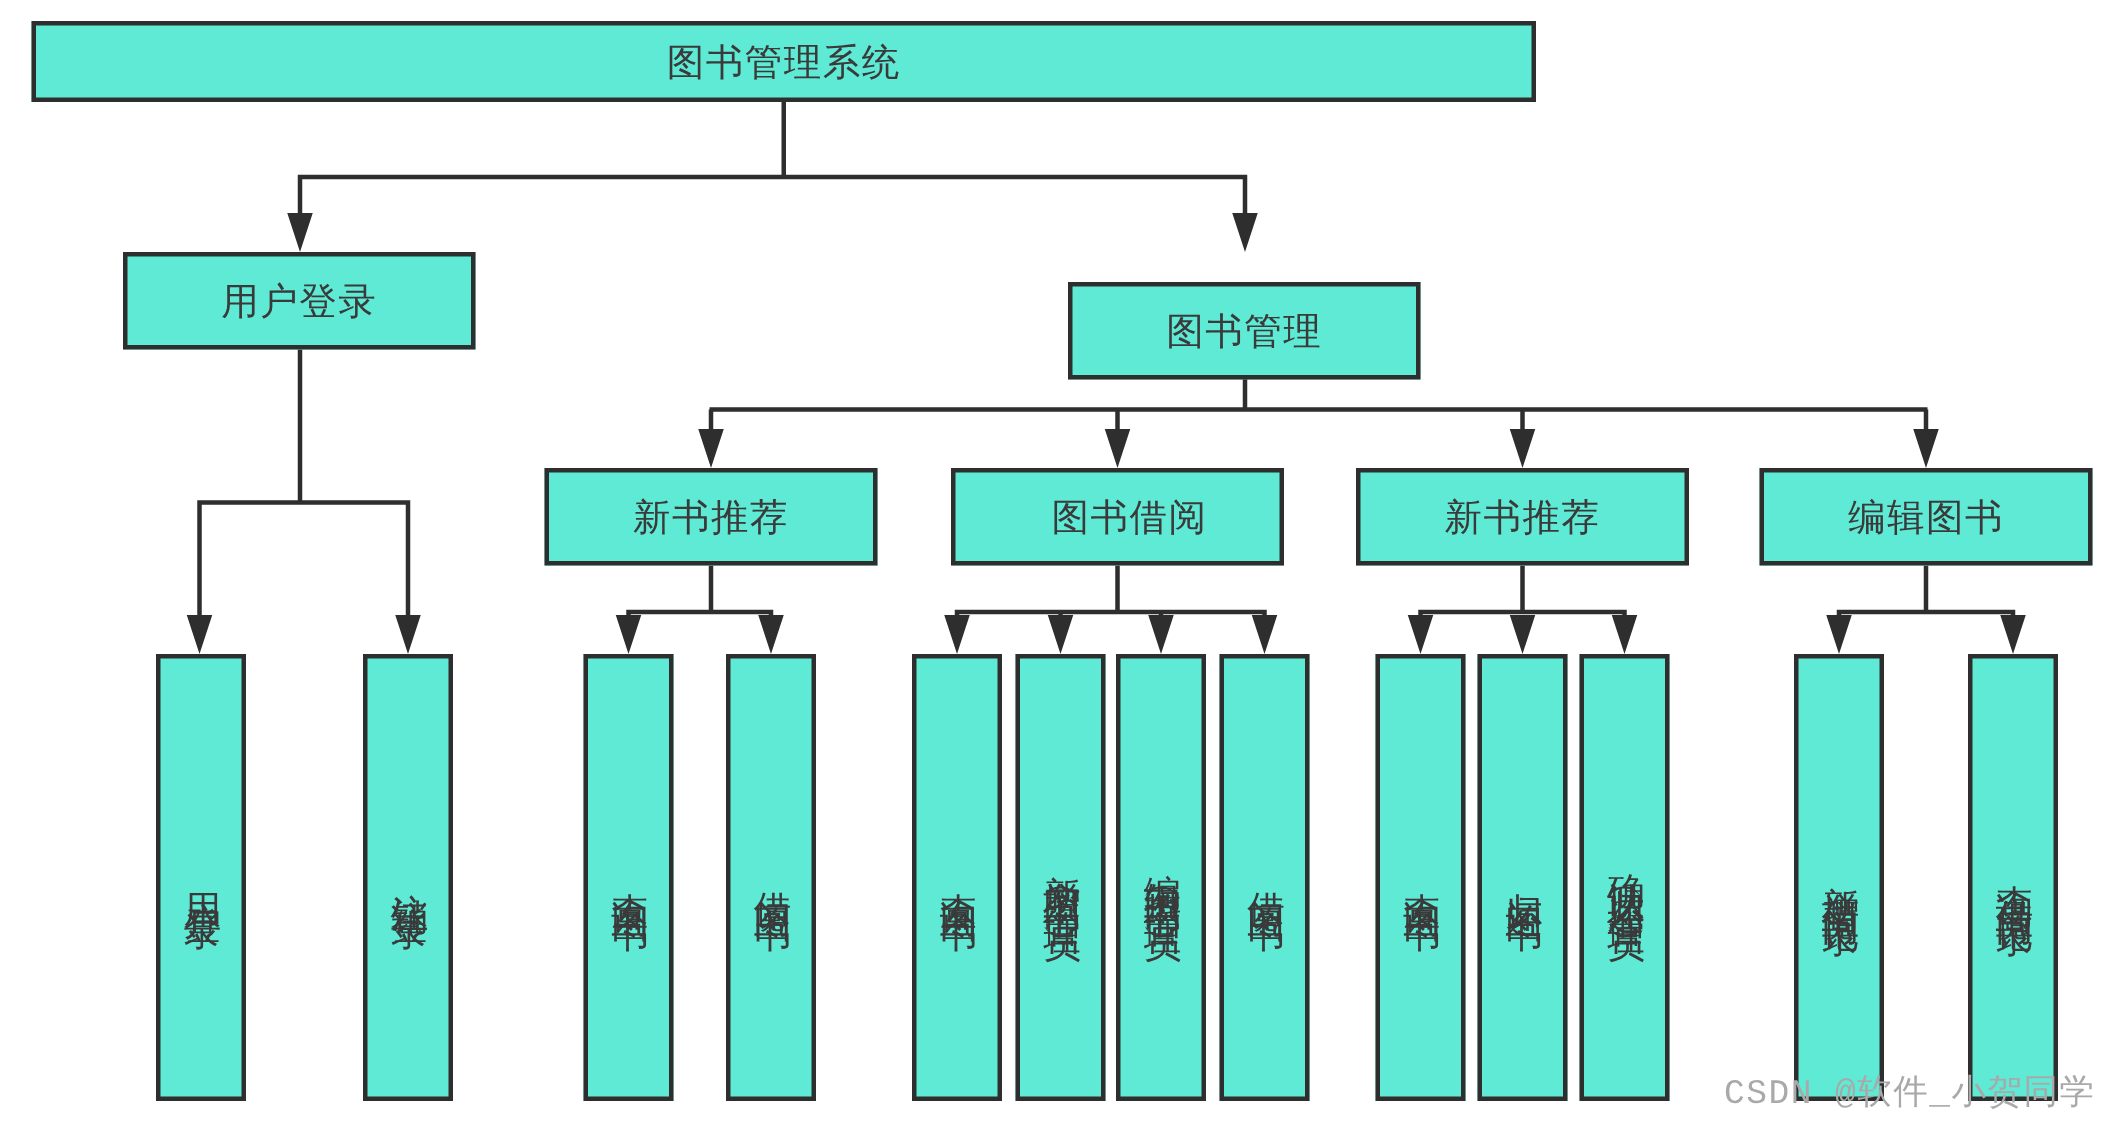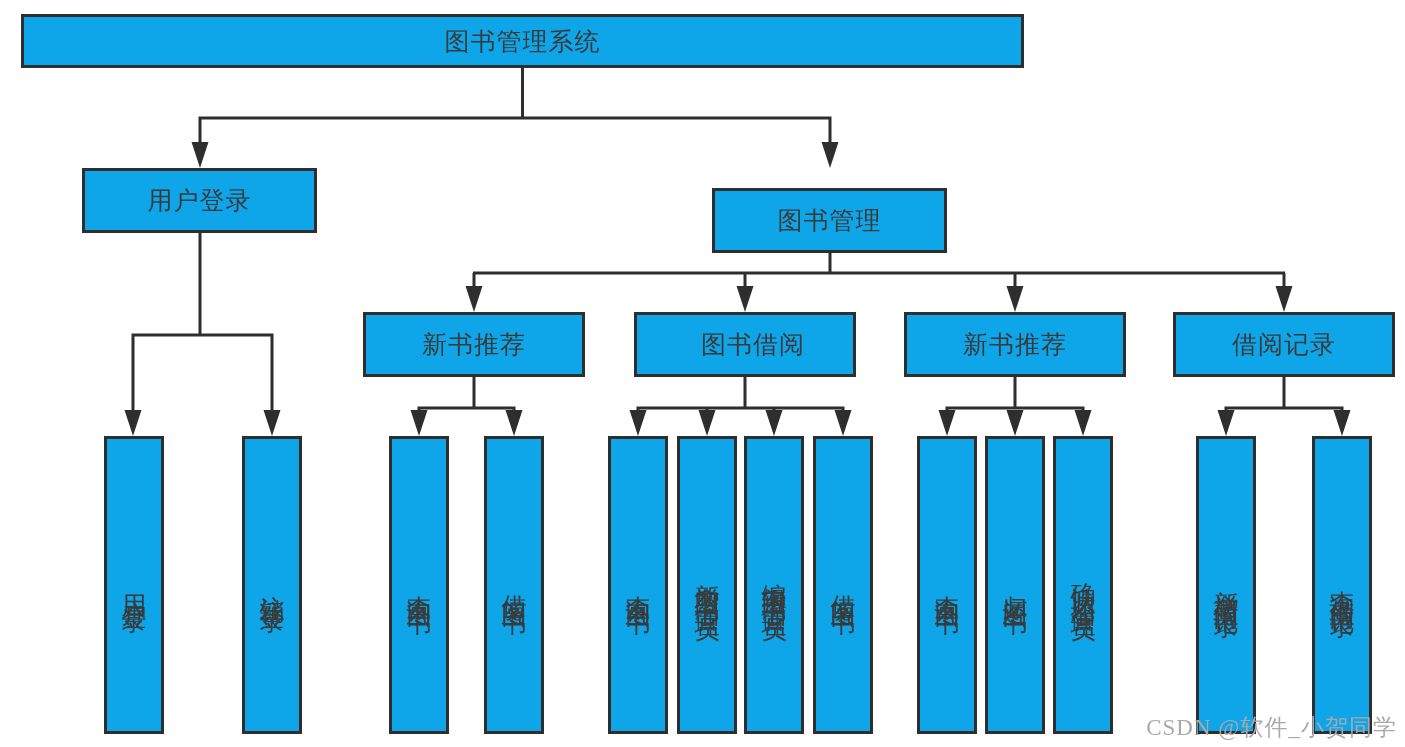--- a/index.html
+++ b/index.html
@@ -14,42 +14,42 @@
     width:1405px;height:747px;
     background:var(--background);
     font-family:"Liberation Sans", sans-serif;
     overflow:hidden;
   }
   svg.connectors{position:absolute;left:0;top:0;color:var(--line);}
   .node{
     position:absolute;
     box-sizing:border-box;
     border:3px solid var(--line);
-    background:#0ea5e9;
+    background:#5eead4;
     color:var(--text);
     display:flex;align-items:center;justify-content:center;
     font-size:25px;
     letter-spacing:1px;
     z-index:2;
   }
   .vnode{
     writing-mode:vertical-rl;
     text-orientation:mixed;
     letter-spacing:5px;
     font-size:25px;
     line-height:1;
   }
   .watermark{
     position:absolute;
     right:8px;bottom:4px;
     font-size:23px;
     color:var(--watermark);
     letter-spacing:1px;
     z-index:5;
-    font-family:Liberation Serif, serif;
+    font-family:Liberation Mono, monospace;
   }
 </style>
 </head>
 <body>
 
 <div class="canvas">
 
   <svg class="connectors" width="1405" height="747" viewBox="0 0 1405 747" aria-hidden="true">
     <path fill="none" stroke="currentColor" stroke-width="3" d="
       M522.5 68 V119.5
@@ -109,21 +109,21 @@
   </svg>
 
   <div class="node" style="left:21px;top:14px;width:1003px;height:54px;">图书管理系统</div>
 
   <div class="node" style="left:82px;top:168px;width:235px;height:65px;">用户登录</div>
   <div class="node" style="left:712px;top:168px;width:235px;height:65px;margin-top:20px;">图书管理</div>
 
   <div class="node" style="left:363px;top:312px;width:222px;height:65px;text-align:right;">新书推荐</div>
   <div class="node" style="left:634px;top:312px;width:222px;height:65px;padding-left:16px;">图书借阅</div>
   <div class="node" style="left:904px;top:312px;width:222px;height:65px;">新书推荐</div>
-  <div class="node" style="left:1173px;top:312px;width:222px;height:65px;">借阅记录</div>
+  <div class="node" style="left:1173px;top:312px;width:222px;height:65px;">编辑图书</div>
 
   <div class="node vnode" style="left:104px;top:436px;width:60px;height:298px;">用户登录</div>
   <div class="node vnode" style="left:242px;top:436px;width:60px;height:298px;">注销登录</div>
 
   <div class="node vnode" style="left:389px;top:436px;width:60px;height:298px;">查询图书</div>
   <div class="node vnode" style="left:484px;top:436px;width:60px;height:298px;">借阅图书</div>
 
   <div class="node vnode" style="left:608px;top:436px;width:60px;height:298px;">查询图书</div>
   <div class="node vnode" style="left:677px;top:436px;width:60px;height:298px;">新增图书（管理员）</div>
   <div class="node vnode" style="left:744px;top:436px;width:60px;height:298px;">编辑图书（管理员）</div>

